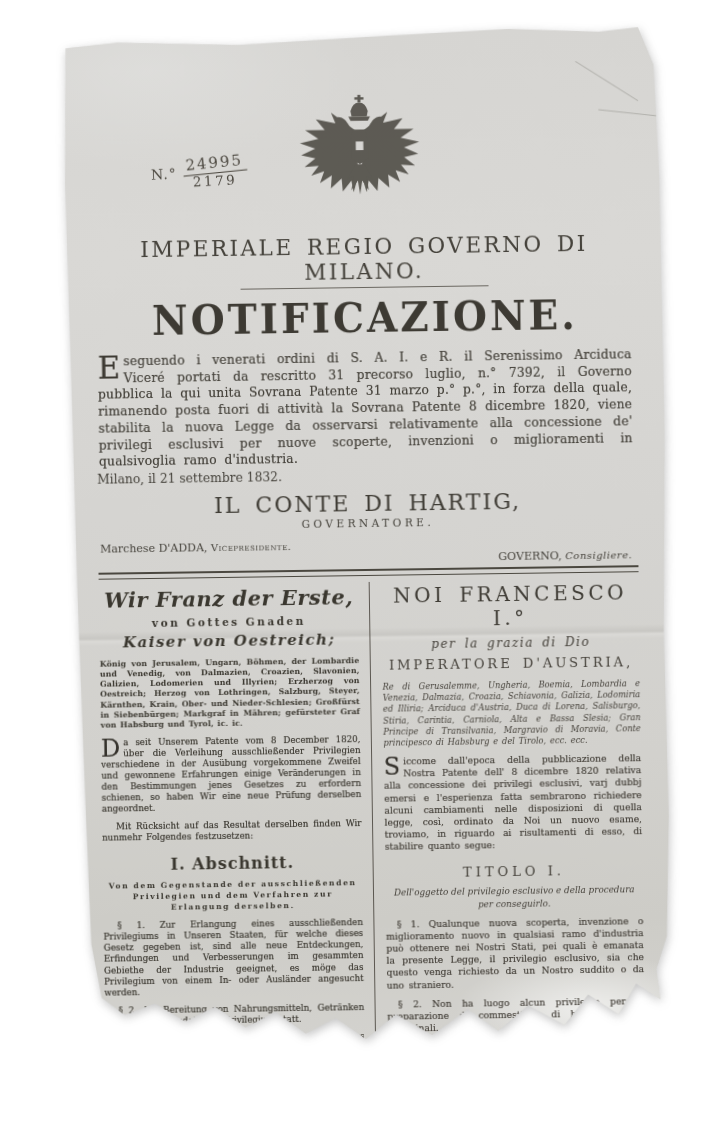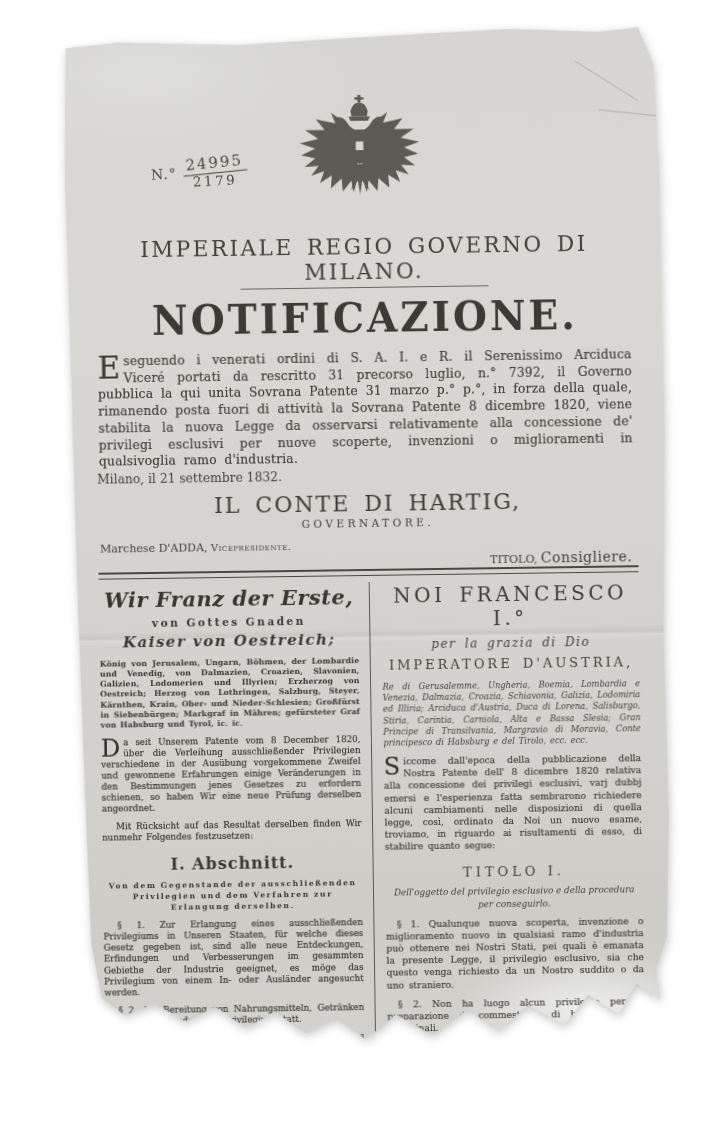--- a/index.html
+++ b/index.html
@@ -62,21 +62,21 @@
   .dropcap-sm{float:left;font-size:24px;line-height:.85;padding:1px 3px 0 0;color:#35322c;}
   .dateline{margin:2px 0 0;font-size:12.3px;color:#44413a;}
 
   
   .sig-name{margin:8px 0 0;text-align:center;font-size:22px;letter-spacing:2px;word-spacing:5px;color:#403d36;}
   .sig-role{margin:1px 0 0;text-align:center;font-size:10.5px;letter-spacing:3.5px;color:#45423b;}
   .officials{position:relative;height:30px;margin-top:8px;font-size:11px;color:#45423b;}
   .vp{position:absolute;left:2px;top:2px;}
   .vp .role, .cons .role{font-variant:small-caps;font-size:10px;letter-spacing:.5px;}
   .cons{position:absolute;right:6px;top:15px;}
-  .cons .role{font-variant:normal;font-size:14px;}
+  .cons .role{font-style:italic;font-variant:normal;font-size:10px;}
   .double-rule{height:4px;border-top:2px solid #4a473f;border-bottom:1.6px solid #4a473f;margin:2px 0 6px;}
 
   
   .columns{display:flex;align-items:stretch;}
   .col{width:50%;box-sizing:border-box;}
   .col-left{padding-right:10px;}
   .col-right{padding-left:12px;}
   .col-divider{width:1px;background:rgba(62,58,50,.8);flex:0 0 1px;}
 
   
@@ -151,21 +151,21 @@
 
       <p class="sig-name">IL CONTE DI HARTIG,</p>
       <p class="sig-role">GOVERNATORE.</p>
 
       <div class="officials">
         <span class="vp">
           <span>Marchese D'ADDA,</span>
           <span class="role">Vicepresidente.</span>
         </span>
         <span class="cons">
-          <span>TITOLO,</span>
+          <span>GOVERNO,</span>
           <span class="role">Consigliere.</span>
         </span>
       </div>
 
       <div class="double-rule"></div>
 
       <div class="columns">
 
         <div class="col col-left de">
           <p class="de-h1">Wir Franz der Erste,</p>

